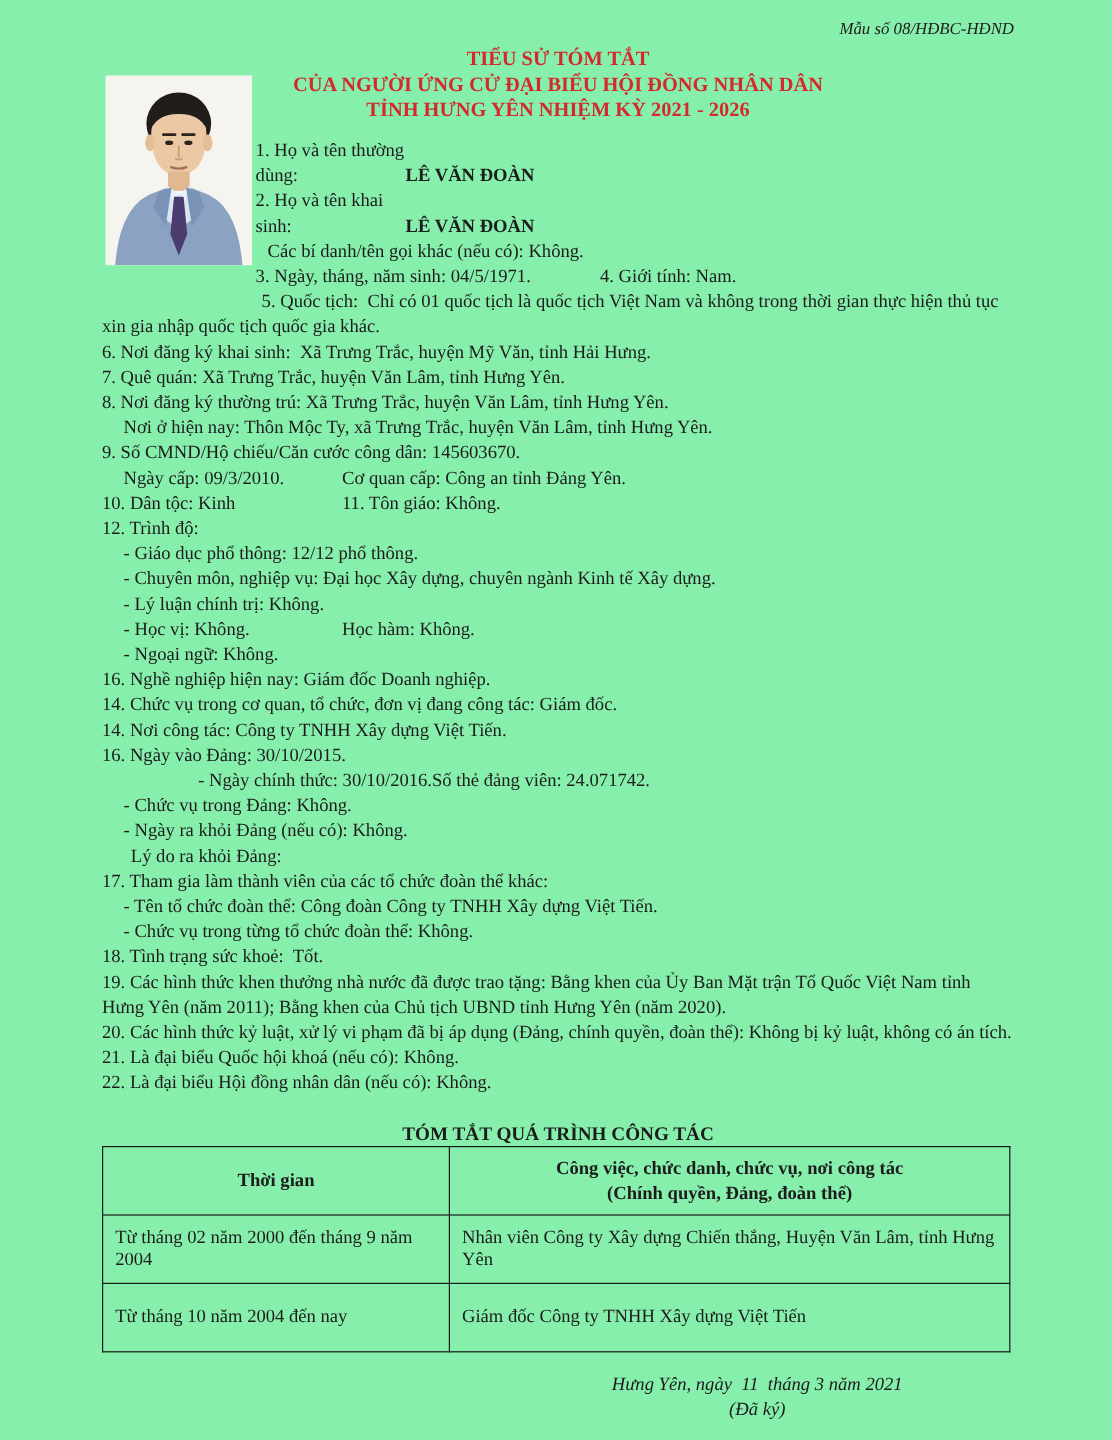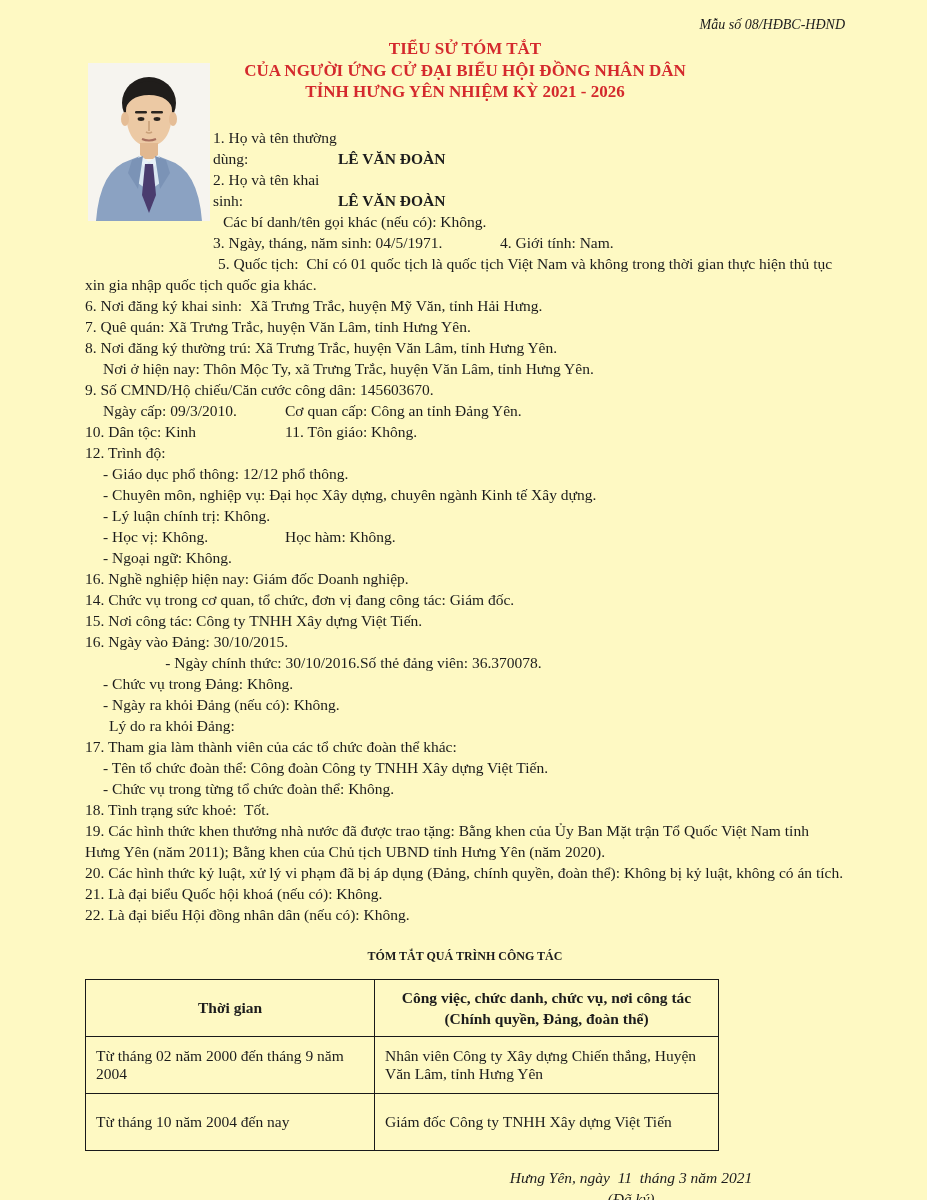--- a/index.html
+++ b/index.html
@@ -1,19 +1,19 @@
 <!DOCTYPE html>
 <html><head>
 <meta charset="utf-8">
 <style>
   html,body { margin:0; padding:0; background:#ffffff; }
   .page {
     position:relative;
     width:927px; height:1200px;
-    background:#fef9c3;
+    background:#86efac;
     font-family:"Liberation Serif", serif;
     font-size:15.5px;
     color:#1c1c1c;
     overflow:hidden;
   }
   .content { padding:16px 82px 0 85px; }
 
   .form-ref {
     text-align:right;
     font-style:italic;
@@ -31,21 +31,21 @@
   }
 
   .photo {
     position:absolute;
     left:88px; top:63px;
     width:122px; height:158px;
     background:#f6f4f0;
   }
   .photo svg { display:block; width:100%; height:100%; }
 
-  .doc-body { margin-top:24px; line-height:21px; }
+  .doc-body { margin-top:12px; line-height:21px; }
   .doc-body p { margin:0; }
 
   .beside-photo { margin-left:128px; }
   .alias-line { padding-left:10px; }
   .nationality { text-indent:133px; }
 
   .ind1 { padding-left:18px; }
   .ind2 { padding-left:24px; }
 
   .label-col { display:inline-block; width:125px; }
@@ -53,27 +53,26 @@
   .col-issue { display:inline-block; width:182px; }
   .col-ethnic{ display:inline-block; width:200px; }
   .col-degree{ display:inline-block; width:182px; }
   .col-offic { display:inline-block; width:257px;text-align:right; }
 
   .bold-name { font-weight:bold; }
 
   .work-title {
     text-align:center;
     font-weight:bold;
-    font-size:12px;
+    font-size:16px;
     margin-top:24px;
   }
   table.work {
     border-collapse:collapse;
-    width:634px;
-    margin-top:15px;
+    width:757px;
     padding-left:40px;
   }
   table.work th, table.work td {
     border:1.7px solid #1a1a1a;
     padding:6px 10px;
     vertical-align:middle;
   }
   table.work th { font-weight:bold; text-align:center; line-height:21px; height:44px; }
   table.work td { text-align:left; height:44px; }
   td.col-time { width:268px; }
@@ -155,23 +154,23 @@
       <p class="ind1"><span class="col-issue">Ngày cấp: 09/3/2010.</span><span>Cơ quan cấp: Công an tỉnh Đảng Yên.</span></p>
       <p><span class="col-ethnic">10. Dân tộc: Kinh</span><span>11. Tôn giáo: Không.</span></p>
       <p>12. Trình độ:</p>
       <p class="ind1">- Giáo dục phổ thông: 12/12 phổ thông.</p>
       <p class="ind1">- Chuyên môn, nghiệp vụ: Đại học Xây dựng, chuyên ngành Kinh tế Xây dựng.</p>
       <p class="ind1">- Lý luận chính trị: Không.</p>
       <p class="ind1"><span class="col-degree">- Học vị: Không.</span><span>Học hàm: Không.</span></p>
       <p class="ind1">- Ngoại ngữ: Không.</p>
       <p>16. Nghề nghiệp hiện nay: Giám đốc Doanh nghiệp.</p>
       <p>14. Chức vụ trong cơ quan, tổ chức, đơn vị đang công tác: Giám đốc.</p>
-      <p>15. Nơi công tác: Công ty TNHH Xây dựng Việt Tiến.</p>
+      <p>14. Nơi công tác: Công ty TNHH Xây dựng Việt Tiến.</p>
       <p>16. Ngày vào Đảng: 30/10/2015.</p>
-      <p class="ind1"><span class="col-offic">- Ngày chính thức: 30/10/2016.</span><span>Số thẻ đảng viên: 36.370078.</span></p>
+      <p class="ind1"><span class="col-offic">- Ngày chính thức: 30/10/2016.</span><span>Số thẻ đảng viên: 24.071742.</span></p>
       <p class="ind1">- Chức vụ trong Đảng: Không.</p>
       <p class="ind1">- Ngày ra khỏi Đảng (nếu có): Không.</p>
       <p class="ind2">Lý do ra khỏi Đảng:</p>
       <p>17. Tham gia làm thành viên của các tổ chức đoàn thể khác:</p>
       <p class="ind1">- Tên tổ chức đoàn thể: Công đoàn Công ty TNHH Xây dựng Việt Tiến.</p>
       <p class="ind1">- Chức vụ trong từng tổ chức đoàn thể: Không.</p>
       <p>18. Tình trạng sức khoẻ:&nbsp; Tốt.</p>
       <p>19. Các hình thức khen thưởng nhà nước đã được trao tặng: Bằng khen của Ủy Ban Mặt trận Tổ Quốc Việt Nam tỉnh Hưng Yên (năm 2011); Bằng khen của Chủ tịch UBND tỉnh Hưng Yên (năm 2020).</p>
       <p>20. Các hình thức kỷ luật, xử lý vi phạm đã bị áp dụng (Đảng, chính quyền, đoàn thể): Không bị kỷ luật, không có án tích.</p>
       <p>21. Là đại biểu Quốc hội khoá (nếu có): Không.</p>

